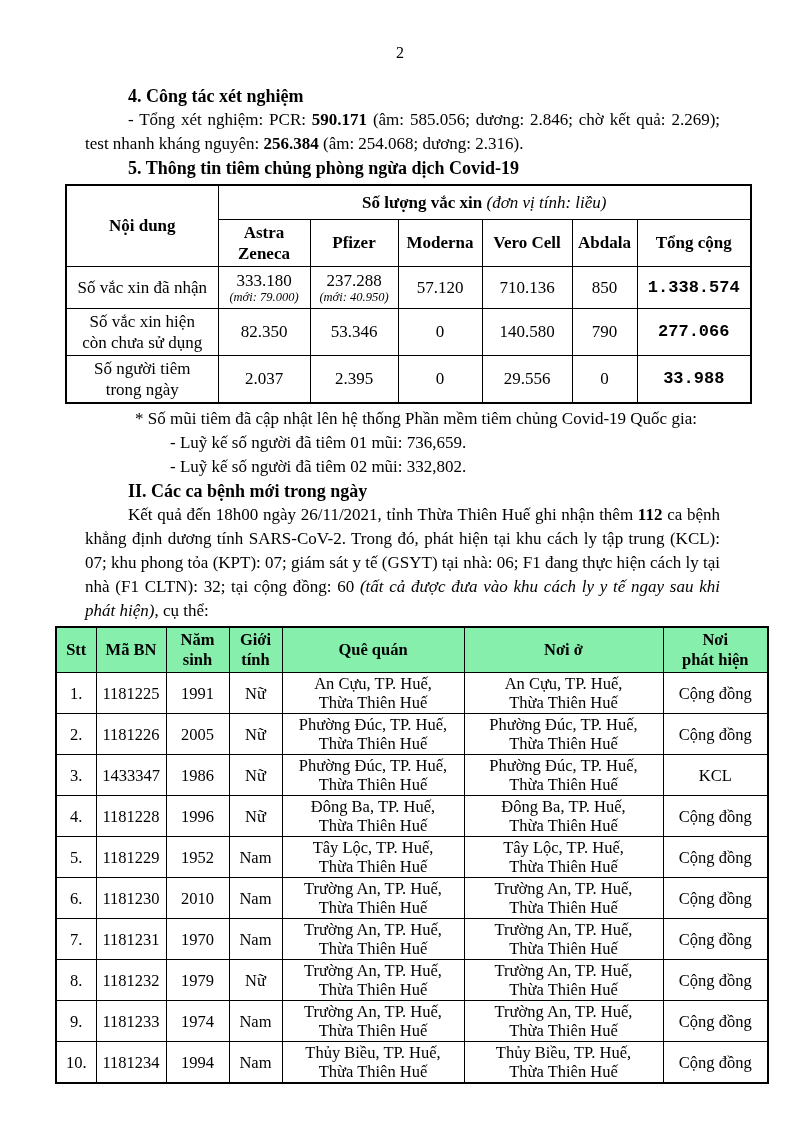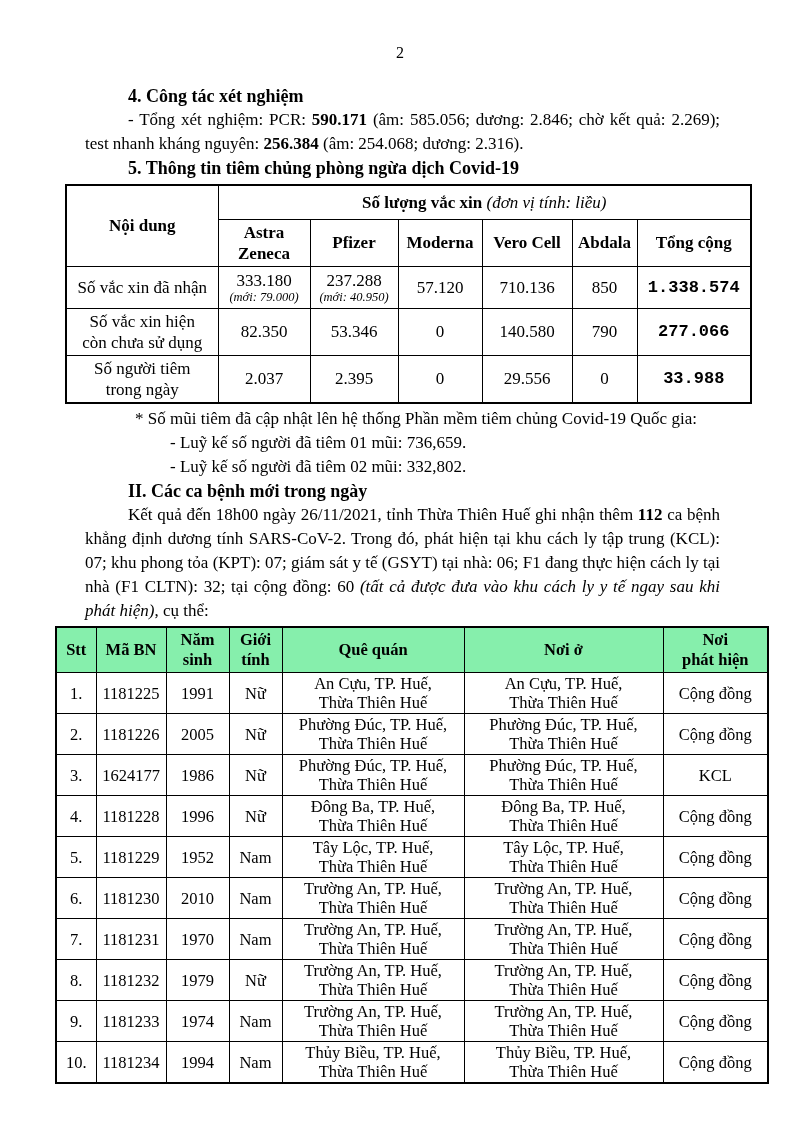--- a/index.html
+++ b/index.html
@@ -217,21 +217,21 @@
             <td>Nữ</td>
             <td class="cell-left">Phường Đúc, TP. Huế,
 Thừa Thiên Huế</td>
             <td class="cell-left">Phường Đúc, TP. Huế,
 Thừa Thiên Huế</td>
             <td>Cộng đồng</td>
           </tr>
 
           <tr>
             <td>3.</td>
-            <td>1624177</td>
+            <td>1433347</td>
             <td>1986</td>
             <td>Nữ</td>
             <td class="cell-left">Phường Đúc, TP. Huế,
 Thừa Thiên Huế</td>
             <td class="cell-left">Phường Đúc, TP. Huế,
 Thừa Thiên Huế</td>
             <td>KCL</td>
           </tr>
 
           <tr>

